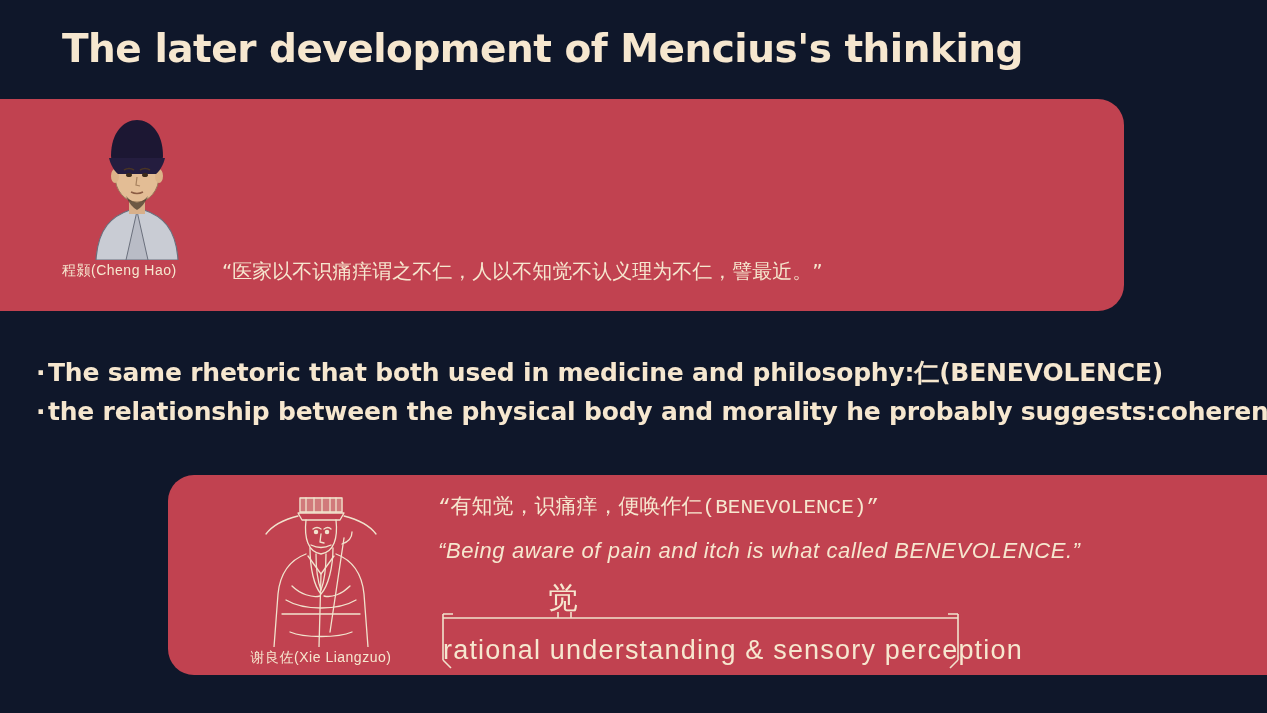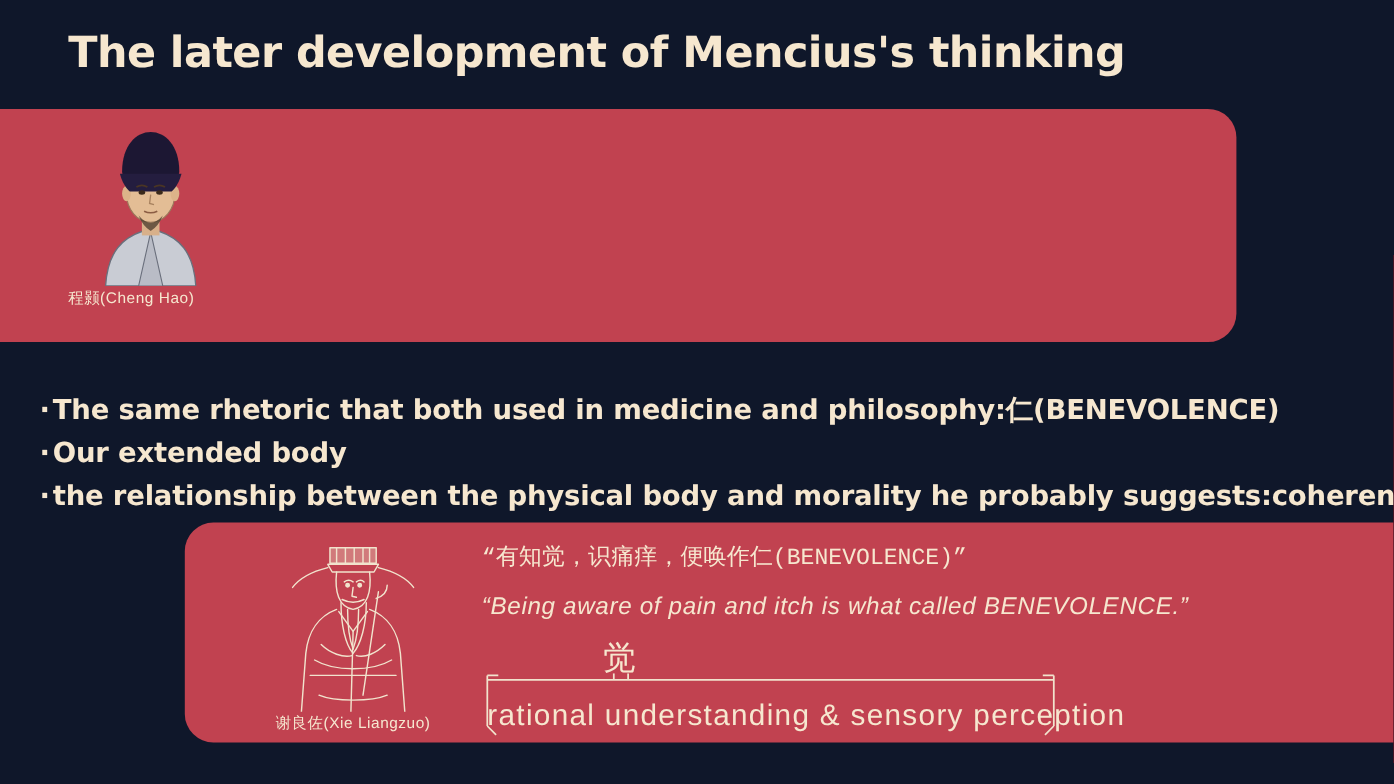--- a/index.html
+++ b/index.html
@@ -219,24 +219,24 @@
 
         <path d="M55 67 L54 75 L58 76" stroke="#a8825f" stroke-width="1.2" fill="none"></path>
         <path d="M49 82 Q55 85 61 82" stroke="#8b5d44" stroke-width="1.4" fill="none"></path>
 
         <path d="M44 86 Q55 99 66 86 Q62 96 55 100 Q48 96 44 86 Z" fill="#4a3b2c" opacity="0.75"></path>
       </svg>
     </div>
     <div class="caption">程颢(Cheng Hao)</div>
   </div>
 
+  <div class="quote-cn-2">“医家以不识痛痒谓之不仁，人以不知觉不认义理为不仁，譬最近。”</div>
 
   <div class="bullets">
     <div class="bullet"><span class="dot">·</span><span>The same rhetoric that both used in medicine and philosophy:仁(BENEVOLENCE)</span></div>
-    <div class="bullet"><span class="dot">·</span><span>Our extended body</span></div>
     <div class="bullet"><span class="dot">·</span><span>the relationship between the physical body and morality he probably suggests:coherence</span></div>
   </div>
 
   <div class="panel-bottom"></div>
 
   <div class="portrait-bottom">
     <div class="figure">
       <svg width="130" height="165" viewBox="0 0 130 165">
         <g stroke="#f1e3cd" stroke-width="1.3" fill="none" stroke-linecap="round" stroke-linejoin="round">
 

